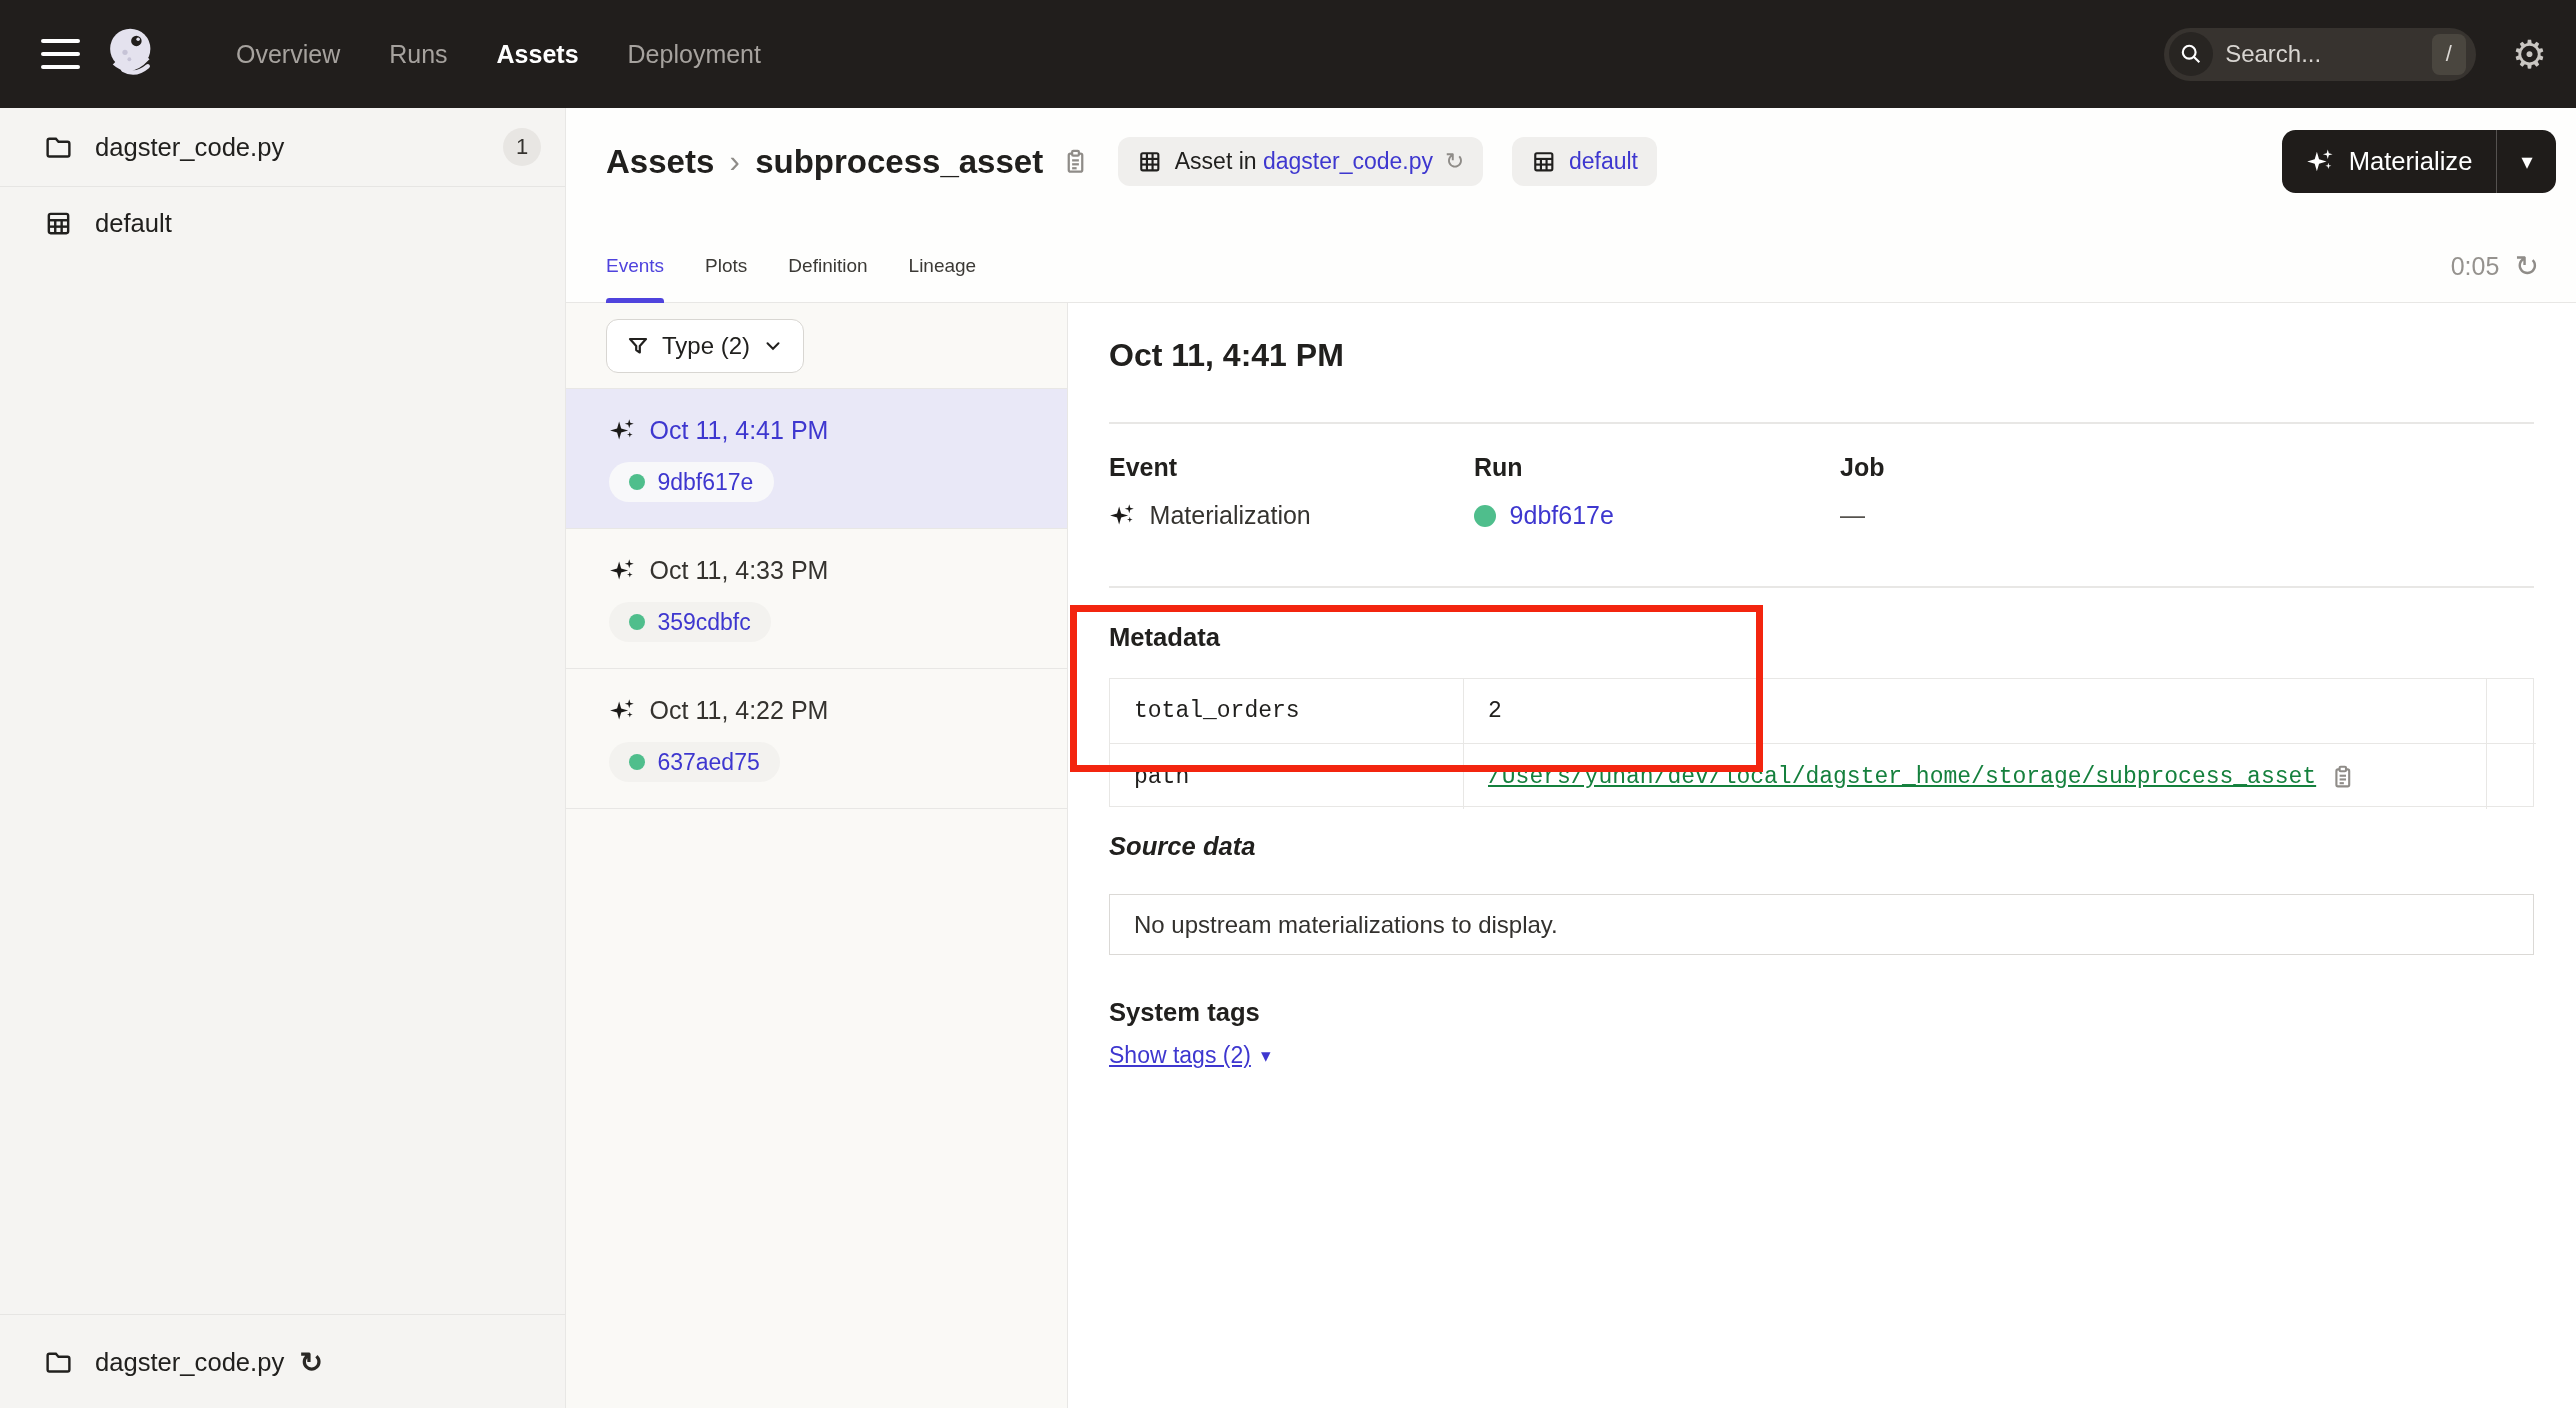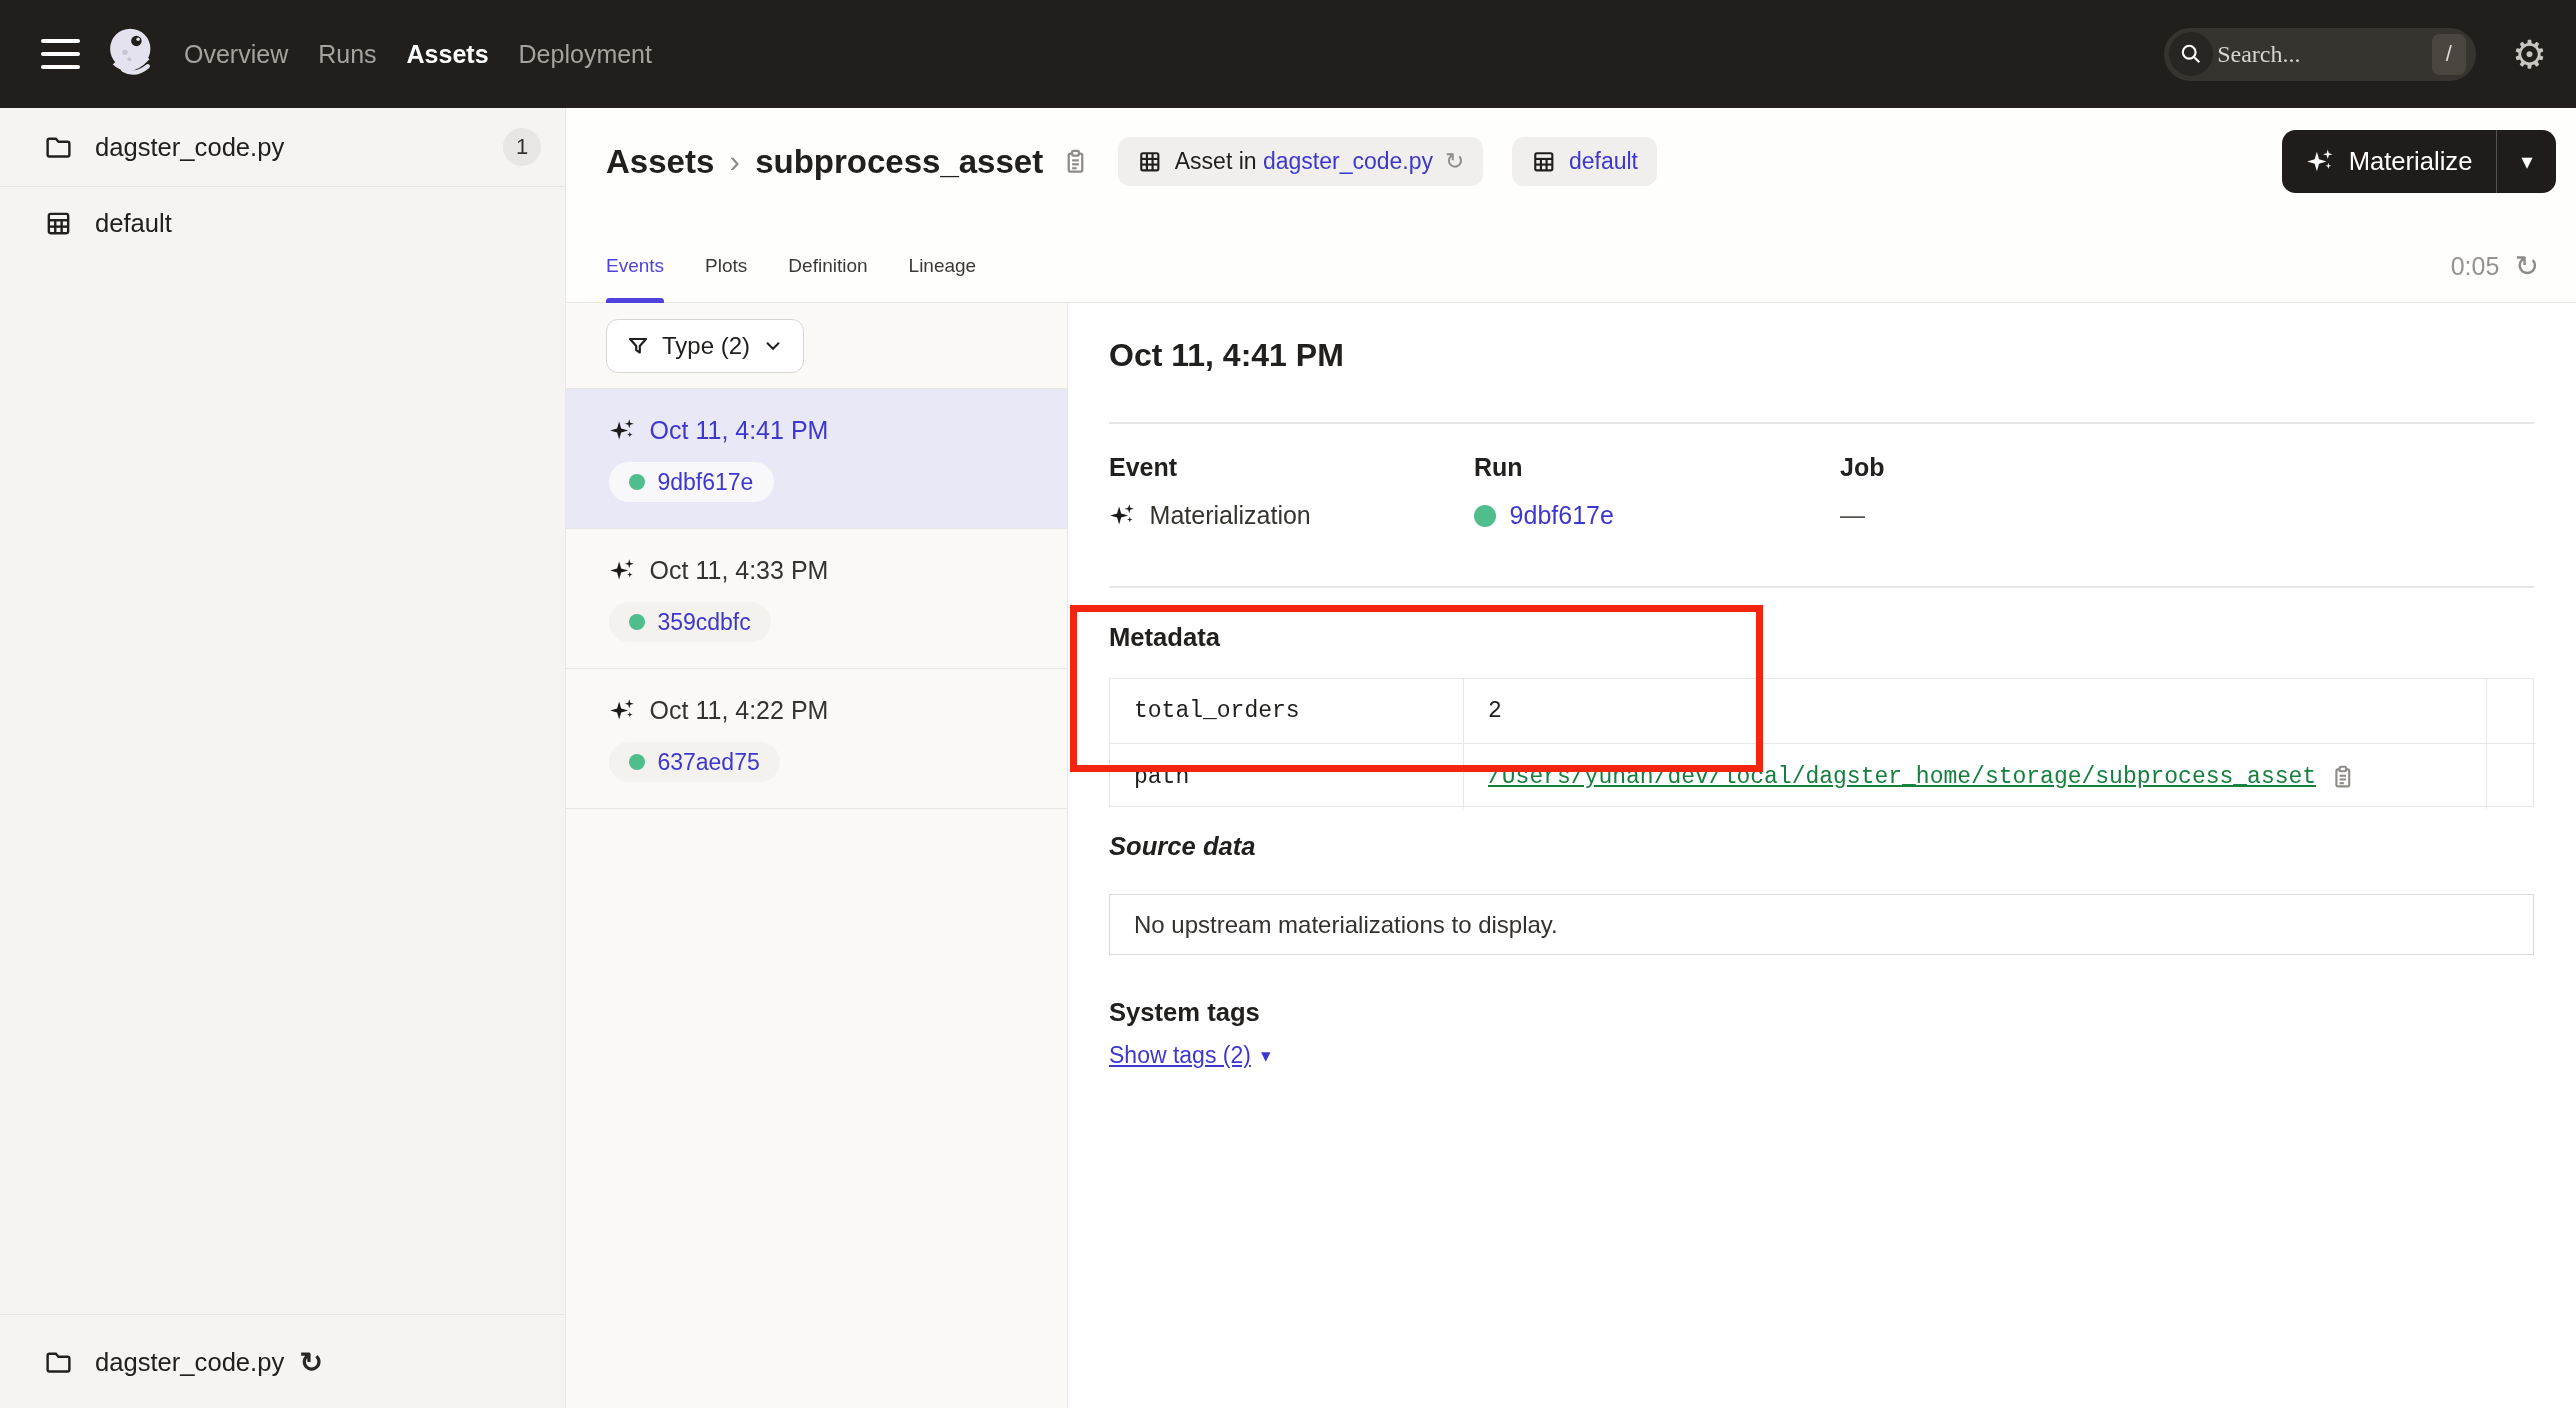--- a/index.html
+++ b/index.html
@@ -7,30 +7,30 @@
   body { font-family:"Liberation Sans", sans-serif; color:#21201E; background:#FFFFFF; }
   .app { position:relative; width:2576px; height:1409px; overflow:hidden; background:#FEFEFD; }
 
   
   .topnav { position:absolute; left:0; top:0; width:2576px; height:108px; background:#211E1C;
             display:flex; align-items:center; }
   .hamburger { width:39px; height:31px; margin-left:41px; display:flex; flex-direction:column;
                justify-content:space-between; cursor:pointer; }
   .hamburger span { display:block; height:4.3px; background:#FFFFFF; border-radius:2.6px; }
   .logo { width:56px; height:56px; margin-left:24px; }
-  .nav-items { display:flex; align-items:center; gap:30px; margin-left:24px; }
+  .nav-items { display:flex; align-items:center; gap:49px; margin-left:76px; }
   .nav-item { font-size:25px; font-weight:500; color:#A6A29E; cursor:pointer; text-decoration:none; }
   .nav-item.active { color:#FFFFFF; font-weight:600; }
   .nav-right { margin-left:auto; display:flex; align-items:center; margin-right:29px; }
   .search-pill { width:312px; height:53px; background:#37332F; border-radius:26.4px;
                  display:flex; align-items:center; padding:0 10.2px 0 5.1px; }
   .search-icon-circle { width:44px; height:44px; border-radius:50%; background:#282522;
                         display:flex; align-items:center; justify-content:center; flex:0 0 auto; }
   .search-pill input { flex:1; min-width:0; background:transparent; border:none; outline:none;
-                       font-size:24px; color:#84cc16; margin-left:4px; font-family:Liberation Serif, serif; }
+                       font-size:24px; color:#84cc16; margin-left:12px; font-family:Liberation Sans, sans-serif; }
   .search-pill input::placeholder { color:#D8D5D1; opacity:1; }
   .kbd { width:34px; height:41px; background:#4A463F; border-radius:7.7px; color:#DDDAD6;
          font-size:22px; display:flex; align-items:center; justify-content:center; flex:0 0 auto; }
   .gear { font-size:39px; color:#C9C6C2; margin-left:36px; cursor:pointer; line-height:1; }
 
   
   .sidebar { position:absolute; left:0; top:108px; width:566px; height:1301px;
              background:#F5F4F2; border-right:1.7px solid #E8E7E5; }
   .side-row { display:flex; align-items:center; padding:0 24px 0 44px; }
   .side-row.toprow { height:79px; border-bottom:1.7px solid #E6E5E3; }

